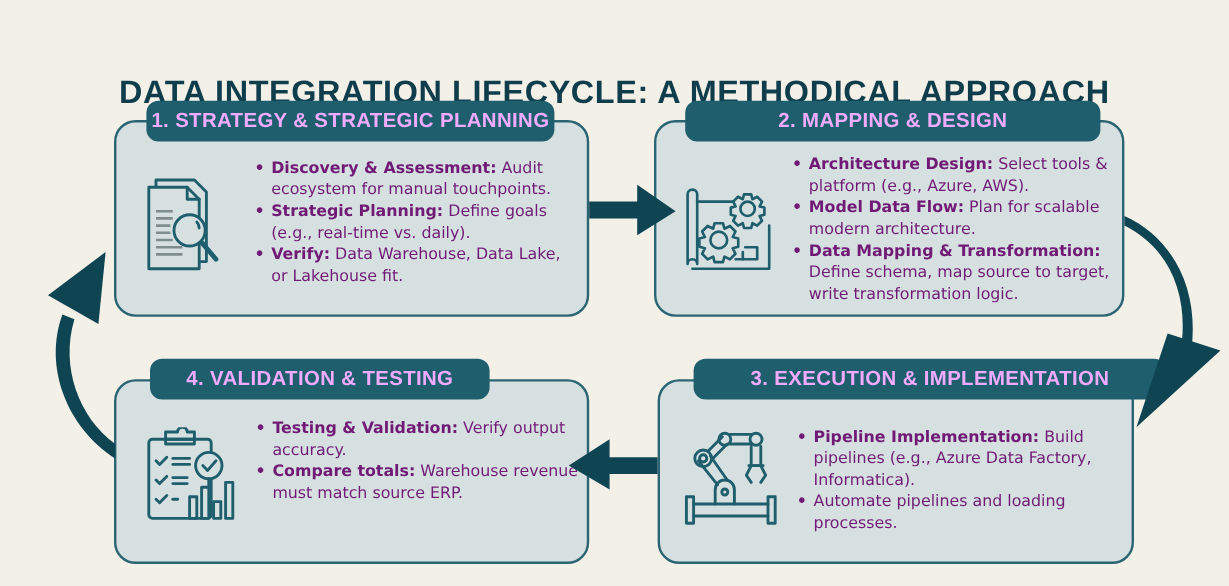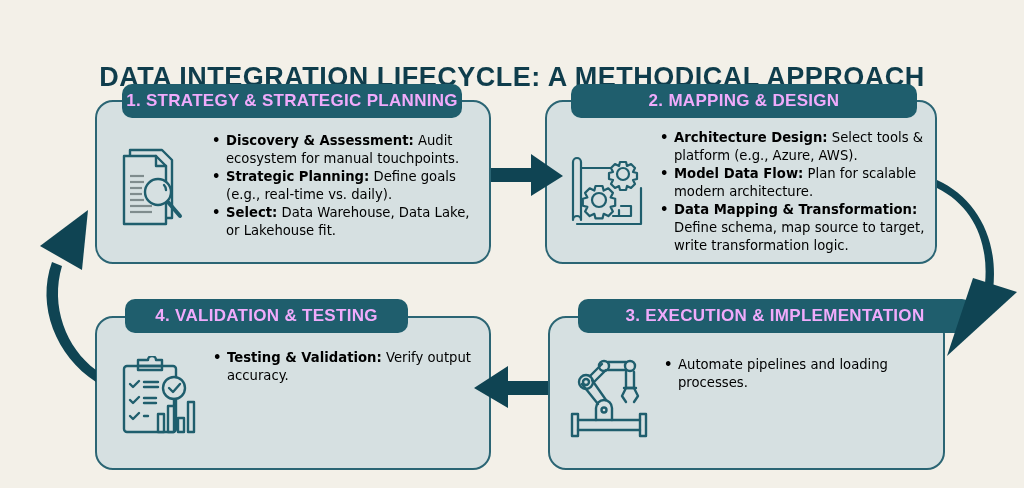--- a/index.html
+++ b/index.html
@@ -29,21 +29,21 @@
     border-radius:10px;
     font-family:"Liberation Sans", sans-serif; font-weight:bold;
     font-size:17px;
     text-align:center;
     line-height:34px; height:34px;
     letter-spacing:0.3px;
   }
   .icon { position:absolute; }
   .bullets {
     position:absolute; margin:0; padding:0; list-style:none;
-    font-size:13.2px; line-height:18px; color:#000000;
+    font-size:13.2px; line-height:18px; color:#701a75;
   }
   .bullets li { position:relative; padding-left:14px; }
   .bullets li::before {
     content:"•"; position:absolute; left:0; top:0; font-weight:bold;
   }
   .bullets b { font-weight:bold; }
   svg.arrow { position:absolute; overflow:visible; }
 </style>
 </head>
 <body>
@@ -67,21 +67,21 @@
     <line x1="12" y1="44" x2="24" y2="44"></line>
     <line x1="12" y1="50" x2="24" y2="50"></line>
     <line x1="12" y1="56" x2="26" y2="56"></line>
     <line x1="12" y1="62" x2="34" y2="62"></line>
     <line x1="12" y1="68" x2="34" y2="68"></line>
   </g>
 </svg>
 <ul class="bullets" style="left:212px;top:132px;width:270px;">
   <li><b>Discovery &amp; Assessment:</b><span> Audit ecosystem for manual touchpoints.</span></li>
   <li><b>Strategic Planning:</b><span> Define goals (e.g., real-time vs. daily).</span></li>
-  <li><b>Select:</b><span> Data Warehouse, Data Lake, or Lakehouse fit.</span></li>
+  <li><b>Verify:</b><span> Data Warehouse, Data Lake, or Lakehouse fit.</span></li>
 </ul>
 
 <div class="card" style="left:545px;top:100px;width:392px;height:164px;"></div>
 <div class="pill" style="left:571px;top:84px;width:346px;">2. MAPPING &amp; DESIGN</div>
 <svg class="icon" style="left:565px;top:150px;" width="82" height="82" viewBox="0 0 82 82">
   <g fill="none" stroke="#1f5e6d" stroke-width="2.2" stroke-linejoin="round" stroke-linecap="round">
     <path d="M8 12 A4 4 0 0 1 16 12 V70 A4 4 0 0 0 8 70 Z"></path>
     <path d="M12 74 H76 V38"></path>
     <path d="M16 18 H46"></path>
     <path d="M56 56 H66 V66 H48"></path>
@@ -116,20 +116,21 @@
     <circle cx="18" cy="24" r="3"></circle>
     <path d="M22 18 L34 6 M26 24 L38 12"></path>
     <circle cx="36" cy="8" r="5"></circle>
     <path d="M40 4 H58 M40 12 H58"></path>
     <circle cx="62" cy="8" r="5"></circle>
     <path d="M58 14 V30 H66 V14"></path>
     <path d="M56 30 H68 M58 30 L54 38 L58 44 M66 30 L70 38 L66 44"></path>
   </g>
 </svg>
 <ul class="bullets" style="left:664px;top:356px;width:276px;">
+  <li><b>Pipeline Implementation:</b><span> Build pipelines (e.g., Azure Data Factory, Informatica).</span></li>
   <li><b></b><span>Automate pipelines and loading processes.</span></li>
 </ul>
 
 <div class="card" style="left:95px;top:316px;width:396px;height:154px;"></div>
 <div class="pill" style="left:125px;top:299px;width:283px;">4. VALIDATION &amp; TESTING</div>
 <svg class="icon" style="left:118px;top:356px;" width="82" height="82" viewBox="0 0 82 82">
   <g fill="none" stroke="#1f5e6d" stroke-width="2.4" stroke-linejoin="round" stroke-linecap="round">
     <rect x="6" y="10" width="52" height="66" rx="3"></rect>
     <path d="M20 10 V4 H30 A4 4 0 0 1 38 4 H44 V10"></path>
     <path d="M20 10 H44 V14 H20 Z"></path>
@@ -143,20 +144,21 @@
     <path d="M51 32 l4 4 l7 -8"></path>
     <path d="M56 43 V50"></path>
     <rect x="40" y="58" width="6" height="18" fill="#d6e0e1"></rect>
     <rect x="50" y="50" width="6" height="26" fill="#d6e0e1"></rect>
     <rect x="60" y="62" width="6" height="14" fill="#d6e0e1"></rect>
     <rect x="70" y="46" width="6" height="30" fill="#d6e0e1"></rect>
   </g>
 </svg>
 <ul class="bullets" style="left:213px;top:349px;width:272px;">
   <li><b>Testing &amp; Validation:</b><span> Verify output accuracy.</span></li>
+  <li><b>Compare totals:</b><span> Warehouse revenue must match source ERP.</span></li>
 </ul>
 
 <svg class="arrow" style="left:491px;top:150px;" width="76" height="50" viewBox="0 0 76 50">
   <path d="M0 18 H40 V4 L72 26 L40 46 V32 H0 Z" fill="#0f4453"></path>
 </svg>
 
 <svg class="arrow" style="left:472px;top:362px;" width="76" height="50" viewBox="0 0 76 50">
   <path d="M76 19 H36 V4 L2 26 L36 46 V33 H76 Z" fill="#0f4453"></path>
 </svg>
 

